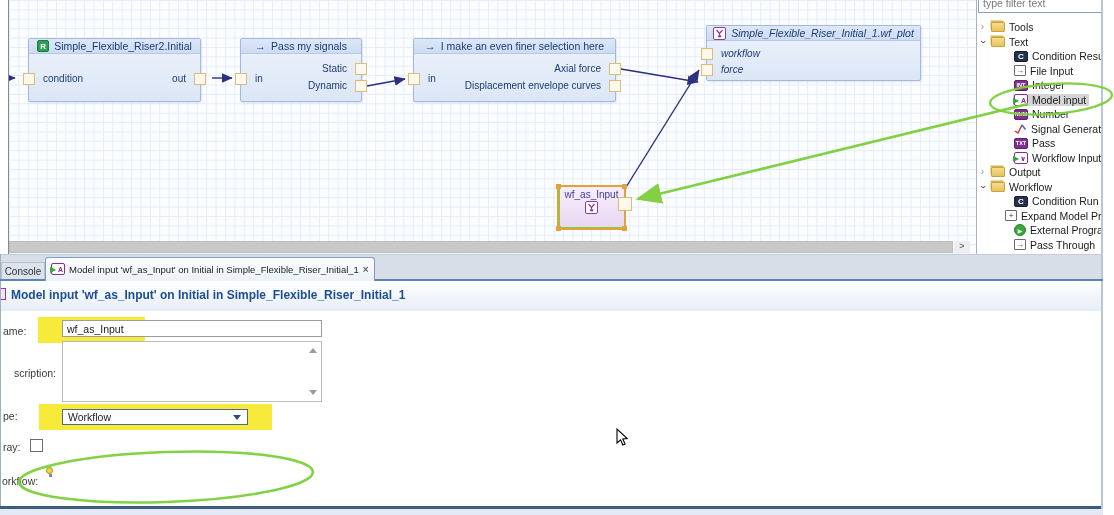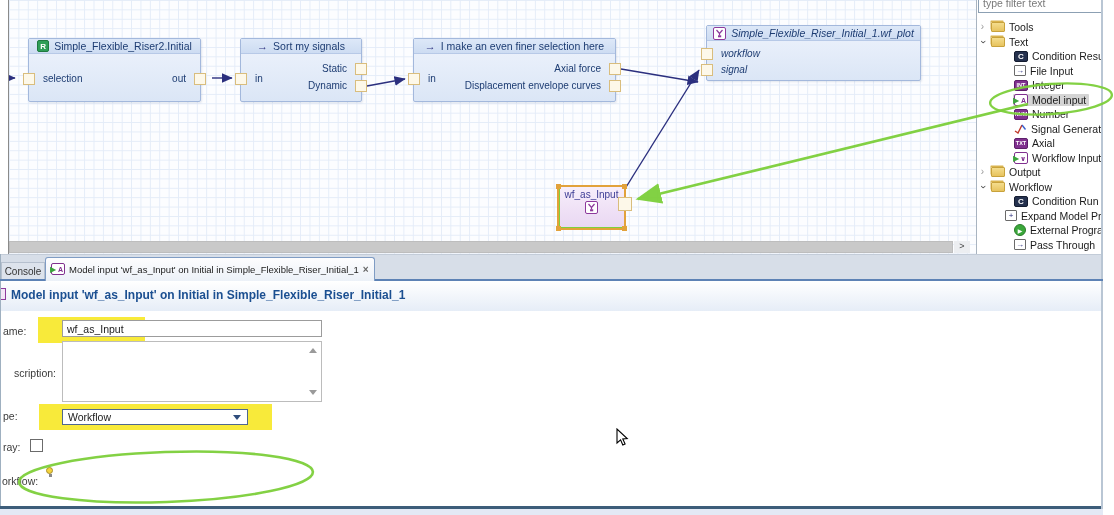--- a/index.html
+++ b/index.html
@@ -127,28 +127,28 @@
         <line x1="612" y1="69" x2="689" y2="82" stroke="#2b2f7e" stroke-width="1.4" marker-end="url(#mnavy)"></line>
         <line x1="614" y1="192" x2="690" y2="70" stroke="#2b2f7e" stroke-width="1.4" marker-end="url(#mnavy)"></line>
       </svg>
     <div id="nodes">
         <div class="node" style="left: 19px; top: 38px; width: 173px; height: 64px;">
           <div class="ntitle">
             <span class="i-r">R</span>
             <span class="nt">Simple_Flexible_Riser2.Initial</span>
           </div>
           <span class="port" style="top:34px;left:-6px"></span>
-          <span class="plabel" style="top:34px;left:14px">selection</span>
+          <span class="plabel" style="top:34px;left:14px">condition</span>
           <span class="port" style="top:34px;right:-6px"></span>
           <span class="plabel" style="top:34px;right:14px;text-align:right">out</span>
         </div>
         <div class="node" style="left: 231px; top: 38px; width: 122px; height: 64px;">
           <div class="ntitle">
             <span class="i-arrow">→</span>
-            <span class="nt">Sort my signals</span>
+            <span class="nt">Pass my signals</span>
           </div>
           <span class="port" style="top:34px;left:-6px"></span>
           <span class="plabel" style="top:34px;left:14px">in</span>
           <span class="port" style="top:24px;right:-6px"></span>
           <span class="plabel" style="top:24px;right:14px;">Static</span>
           <span class="port" style="top:41px;right:-6px"></span>
           <span class="plabel" style="top:41px;right:14px;">Dynamic</span>
         </div>
         <div class="node" style="left: 404px; top: 38px; width: 203px; height: 64px;">
           <div class="ntitle">
@@ -168,21 +168,21 @@
               <svg width="9" height="9" viewBox="0 0 9 9">
                 <path d="M1.5 1 L4.5 4.5 L7.5 1 M4.5 4.5 V6.5" stroke="#8d3a9c" fill="none" stroke-width="1.2"></path>
                 <rect x="3" y="6.3" width="3.2" height="2" fill="#8d3a9c"></rect>
               </svg>
             </span>
             <span class="nt">Simple_Flexible_Riser_Initial_1.wf_plot</span>
           </div>
           <span class="port" style="top:22px;left:-6px"></span>
           <span class="plabel" style="top:22px;left:14px">workflow</span>
           <span class="port" style="top:38px;left:-6px"></span>
-          <span class="plabel" style="top:38px;left:14px">signal</span>
+          <span class="plabel" style="top:38px;left:14px">force</span>
         </div>
         <div class="selnode" style="left: 548px; top: 185px; width: 69px; height: 45px;">
           <span class="slabel">wf_as_Input</span>
           <span class="sicon">
             <span class="i-wf">
               <svg width="9" height="9" viewBox="0 0 9 9">
                 <path d="M1.5 1 L4.5 4.5 L7.5 1 M4.5 4.5 V6.5" stroke="#8d3a9c" fill="none" stroke-width="1.2"></path>
                 <rect x="3" y="6.3" width="3.2" height="2" fill="#8d3a9c"></rect>
               </svg>
             </span>
@@ -262,21 +262,21 @@
                 <path d="M1 8 L4 10 L8 2" stroke="#c0392b" fill="none" stroke-width="1.4"></path>
                 <path d="M8 2 L11.5 6.5" stroke="#3a5fcd" fill="none" stroke-width="1.4"></path>
               </svg></span>
             <span class="tlabel">Signal Generator</span>
           </span>
         </div>
         <div class="trow" style="padding-left: 24px;">
           <span class="tw"></span>
           <span class="selwrap">
             <span class="i-badge i-purple">TXT</span>
-            <span class="tlabel">Axial</span>
+            <span class="tlabel">Pass</span>
           </span>
         </div>
         <div class="trow" style="padding-left: 24px;">
           <span class="tw"></span>
           <span class="selwrap">
             <span class="i-mi">
               <i>▶</i>
               <b>∨</b>
             </span>
             <span class="tlabel">Workflow Input</span>

